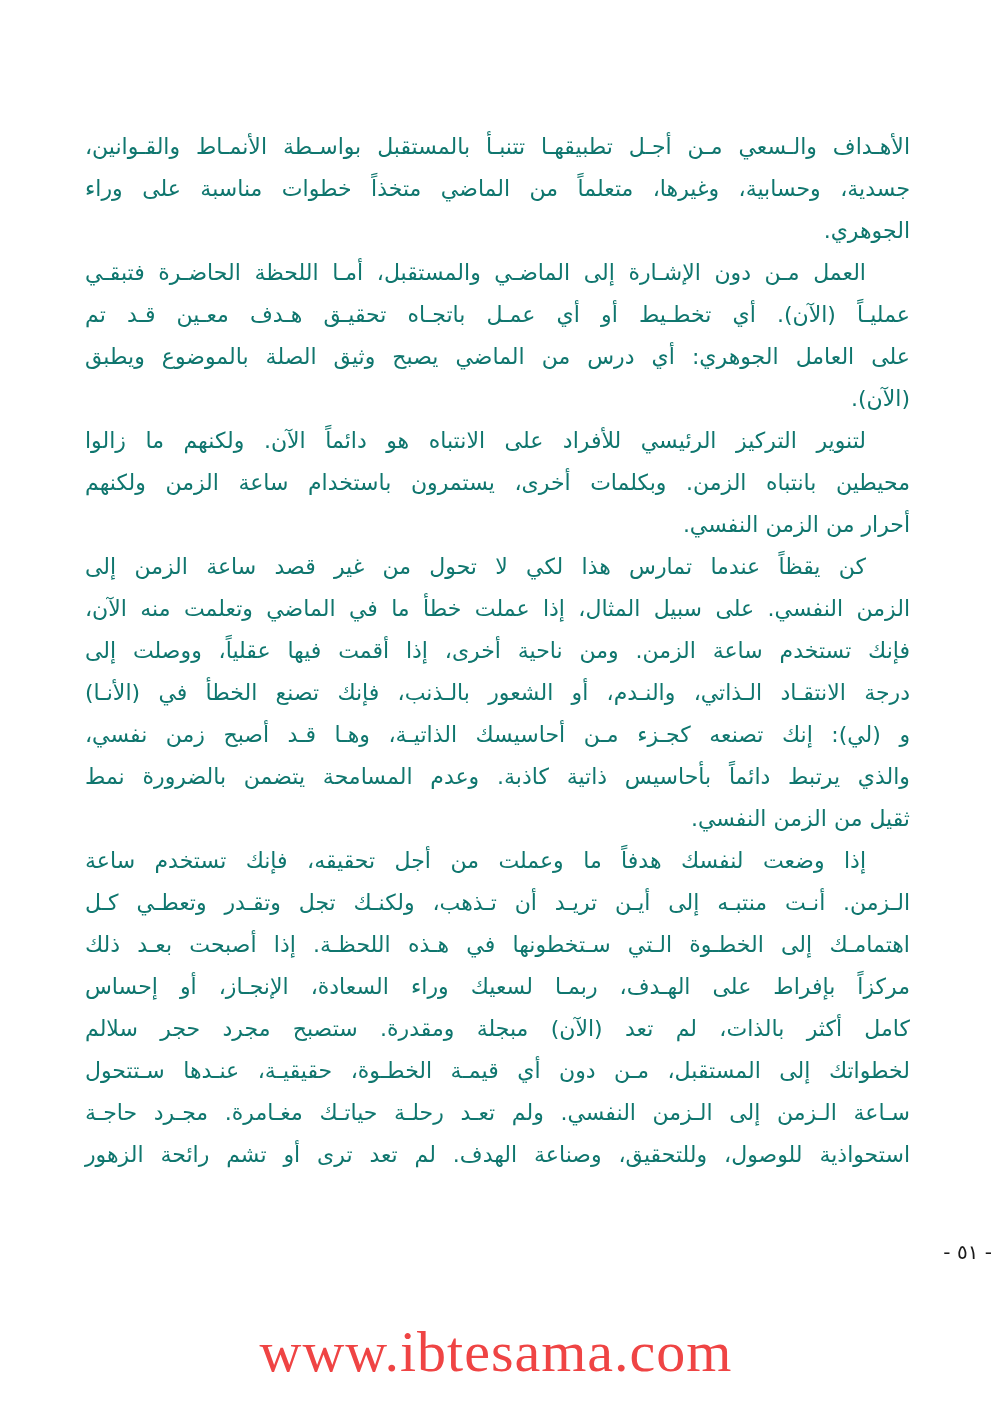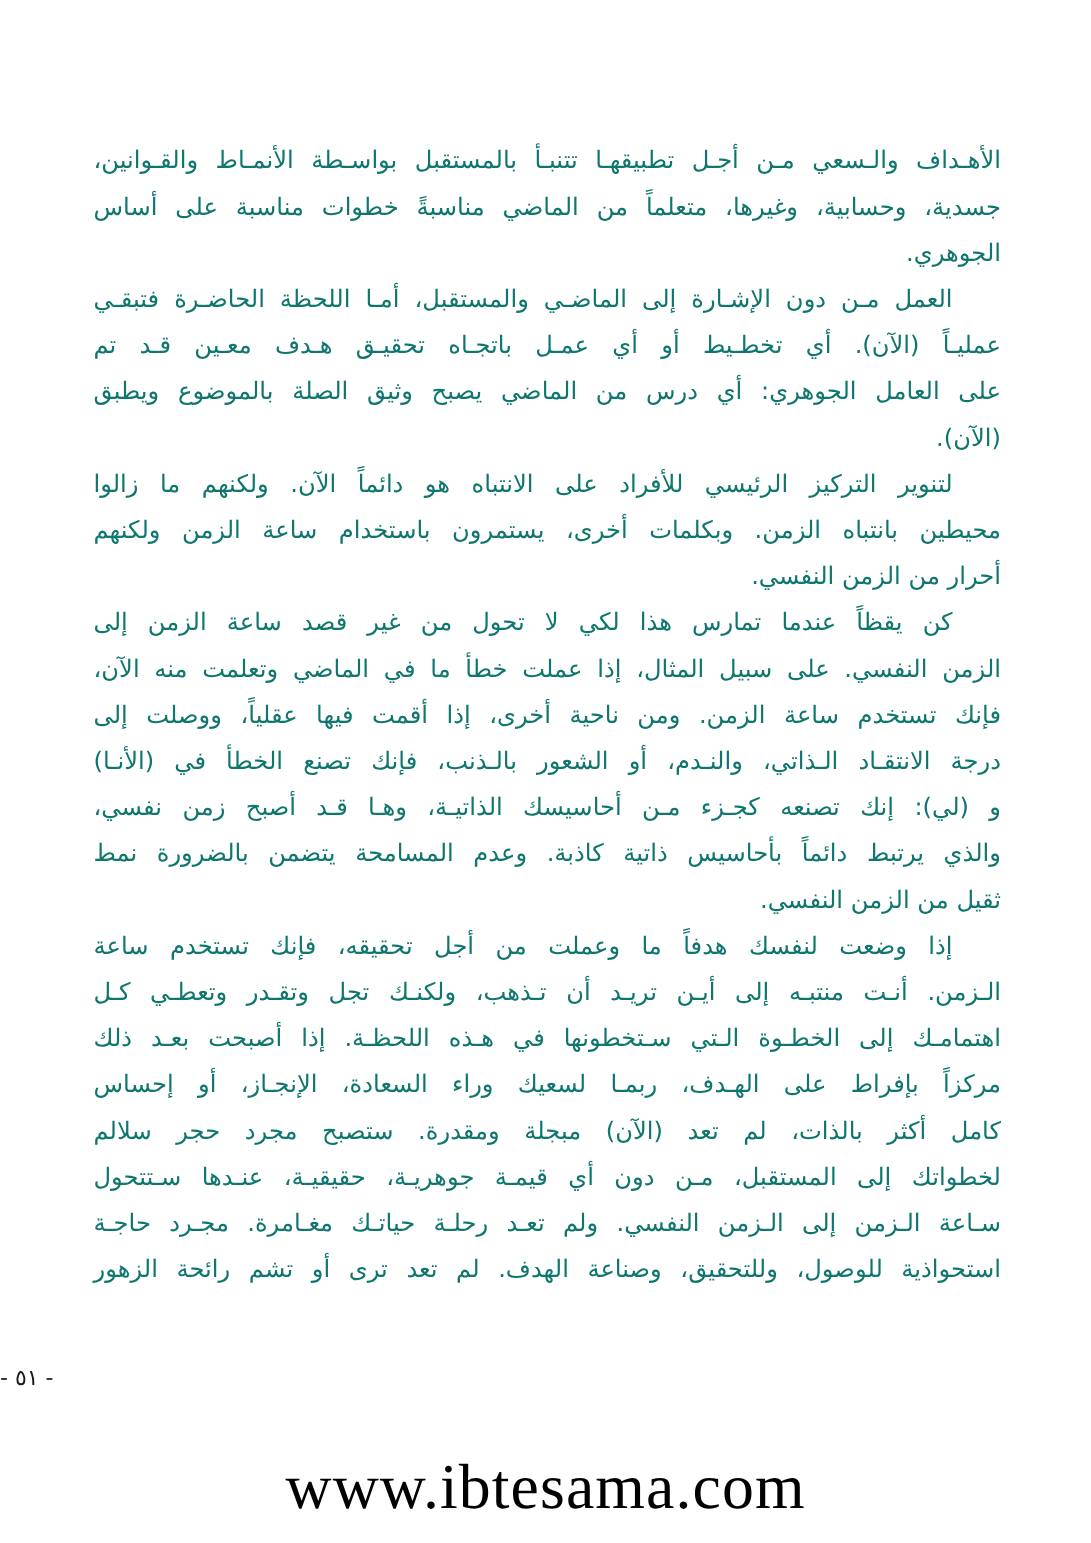--- a/index.html
+++ b/index.html
@@ -41,51 +41,51 @@
     text-align-last: right;
   }
   .para.indent-first .line:first-child {
     padding-right: 44px;
   }
   .page-number {
     position: absolute;
     top: 1240px;
     left: 0;
     width: 100%;
-    text-align: left;
+    text-align: right;
     direction: rtl;
     font-size: 20px;
     font-weight: 400;
     color: #1a1a1a;
     font-family: "DejaVu Sans", sans-serif;
     letter-spacing: 2px;
   }
   .watermark {
     position: absolute;
     top: 1318px;
     left: 0;
     width: 100%;
     text-align: center;
     font-family: "Liberation Serif", "DejaVu Serif", serif;
     font-size: 58px;
     font-weight: 400;
-    color: #000000;
+    color: #ef4444;
     letter-spacing: 1px;
   }
 </style>
 </head>
 <body>
 
 <div class="page">
 
   <div class="text-block">
 
     <div class="para">
       <div class="line">الأهـداف والـسعي مـن أجـل تطبيقهـا تتنبـأ بالمستقبل بواسـطة الأنمـاط والقـوانين،</div>
-      <div class="line">جسدية، وحسابية، وغيرها، متعلماً من الماضي مناسبةً خطوات مناسبة على أساس</div>
+      <div class="line">جسدية، وحسابية، وغيرها، متعلماً من الماضي متخذاً خطوات مناسبة على وراء</div>
       <div class="line last">الجوهري.</div>
     </div>
 
     <div class="para indent-first">
       <div class="line">العمل مـن دون الإشـارة إلى الماضـي والمستقبل، أمـا اللحظة الحاضـرة فتبقـي</div>
       <div class="line">عمليـاً (الآن). أي تخطـيط أو أي عمـل باتجـاه تحقيـق هـدف معـين قـد تم</div>
       <div class="line">على العامل الجوهري: أي درس من الماضي يصبح وثيق الصلة بالموضوع ويطبق</div>
       <div class="line last">(الآن).</div>
     </div>
 
@@ -104,21 +104,21 @@
       <div class="line">والذي يرتبط دائماً بأحاسيس ذاتية كاذبة. وعدم المسامحة يتضمن بالضرورة نمط</div>
       <div class="line last">ثقيل من الزمن النفسي.</div>
     </div>
 
     <div class="para indent-first">
       <div class="line">إذا وضعت لنفسك هدفاً ما وعملت من أجل تحقيقه، فإنك تستخدم ساعة</div>
       <div class="line">الـزمن. أنـت منتبـه إلى أيـن تريـد أن تـذهب، ولكنـك تجل وتقـدر وتعطـي كـل</div>
       <div class="line">اهتمامـك إلى الخطـوة الـتي سـتخطونها في هـذه اللحظـة. إذا أصبحت بعـد ذلك</div>
       <div class="line">مركزاً بإفراط على الهـدف، ربمـا لسعيك وراء السعادة، الإنجـاز، أو إحساس</div>
       <div class="line">كامل أكثر بالذات، لم تعد (الآن) مبجلة ومقدرة. ستصبح مجرد حجر سلالم</div>
-      <div class="line">لخطواتك إلى المستقبل، مـن دون أي قيمـة جوهريـة، حقيقيـة، عنـدها سـتتحول</div>
+      <div class="line">لخطواتك إلى المستقبل، مـن دون أي قيمـة الخطـوة، حقيقيـة، عنـدها سـتتحول</div>
       <div class="line">سـاعة الـزمن إلى الـزمن النفسي. ولم تعـد رحلـة حياتـك مغـامرة. مجـرد حاجـة</div>
       <div class="line">استحواذية للوصول، وللتحقيق، وصناعة الهدف. لم تعد ترى أو تشم رائحة الزهور</div>
     </div>
 
   </div>
 
   <div class="page-number">- ٥١ -</div>
 
   <div class="watermark">www.ibtesama.com</div>
 

